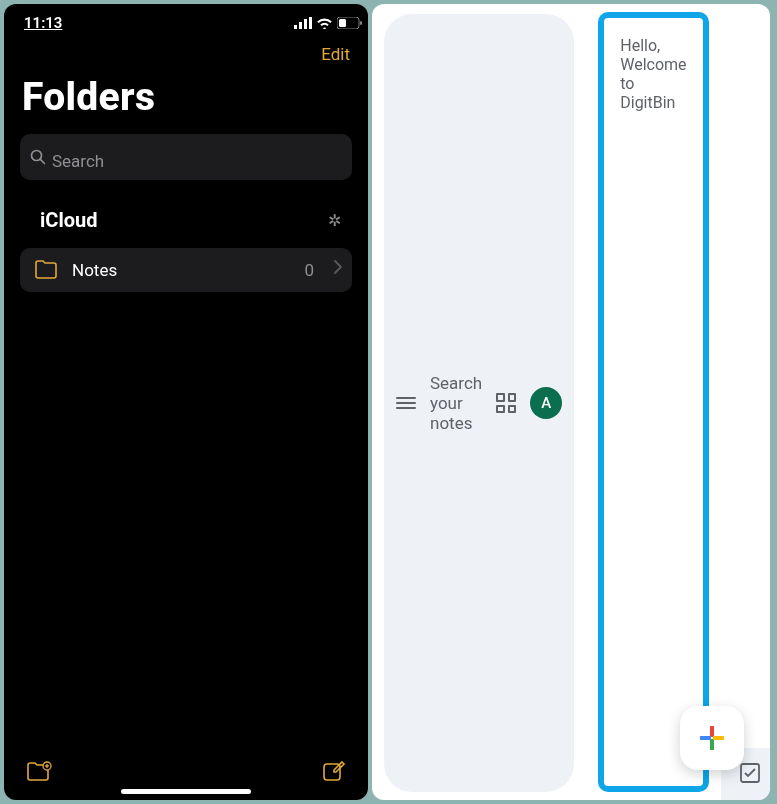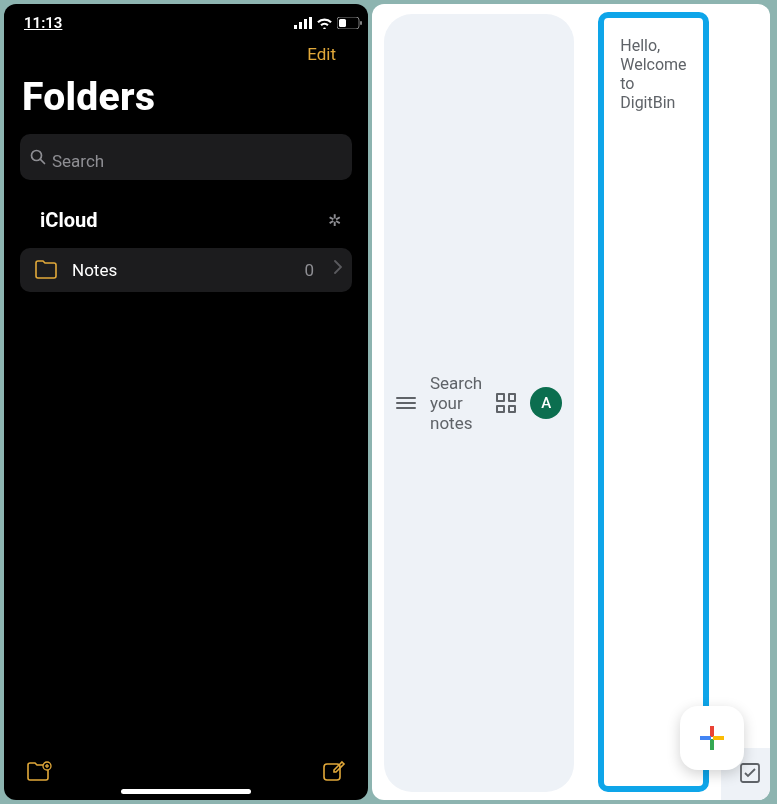--- a/index.html
+++ b/index.html
@@ -32,21 +32,21 @@
     align-items: center;
     padding: 10px 5px 4px 20px;
     font-size: 15px;
     font-weight: 600;
     text-decoration: underline;
   }
   .status-right { display: flex; align-items: center; gap: 4px; }
   .edit-row {
     display: flex;
     justify-content: flex-end;
-    padding: 8px 32px 6px 18px;
+    padding: 8px 18px 6px 18px;
   }
   .edit-btn {
     color: #e2a93a;
     font-size: 17px;
     font-weight: 400;
   }
   .title {
     font-size: 39px;
     font-weight: 800;
     padding: 4px 18px 8px 18px;

